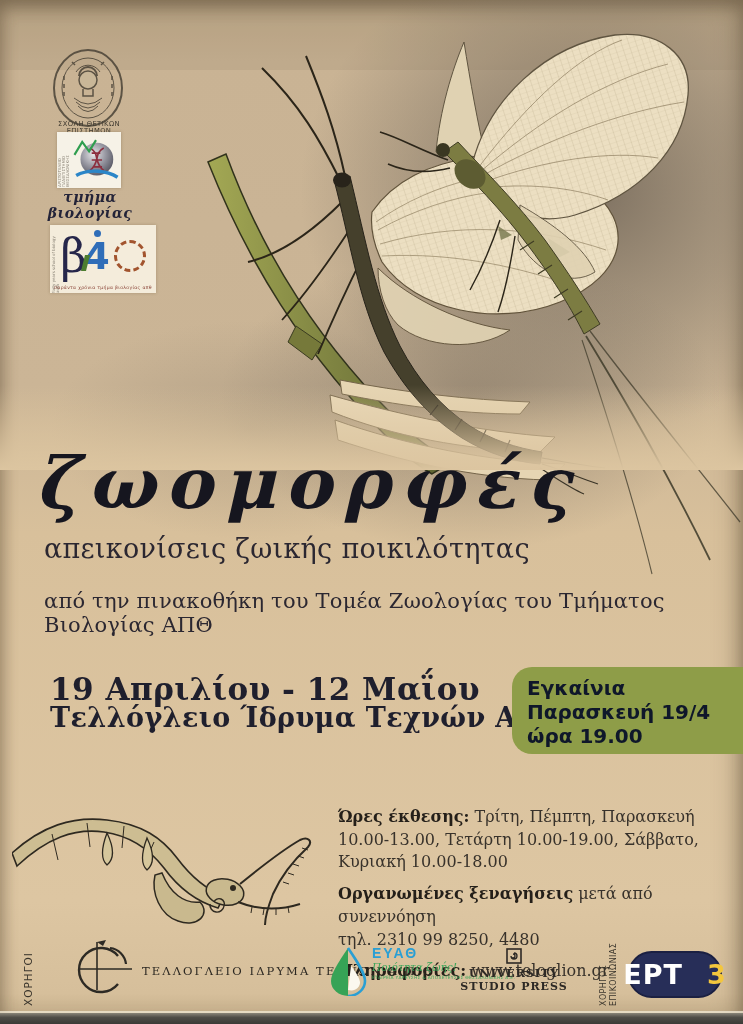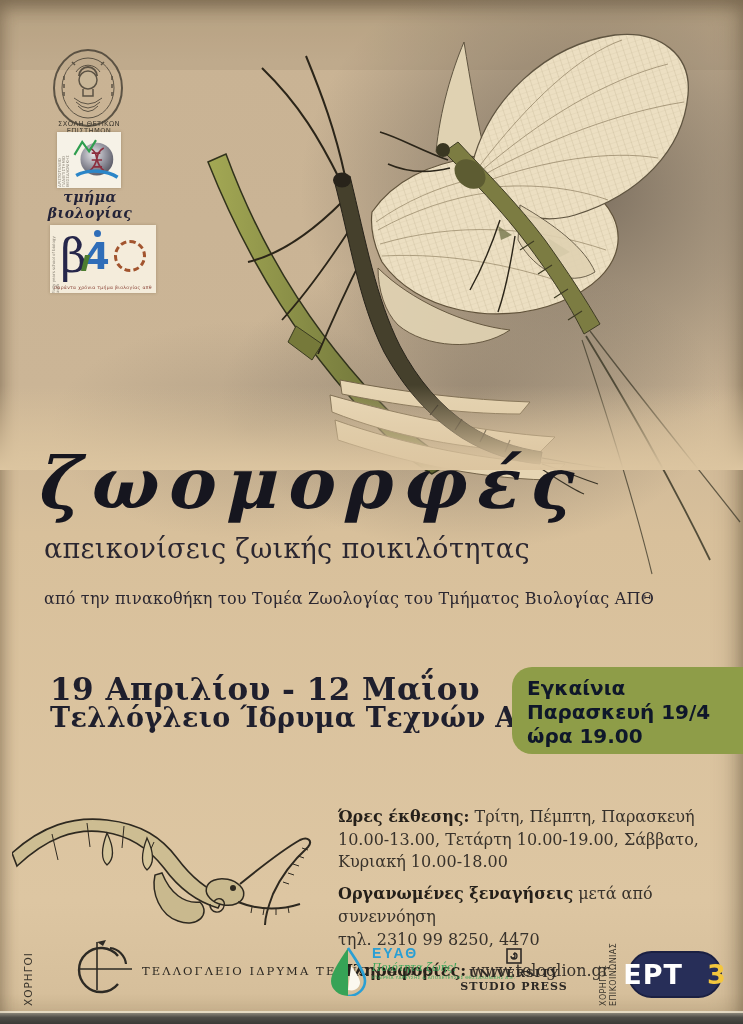--- a/index.html
+++ b/index.html
@@ -22,21 +22,21 @@
   .b40-row{display:flex;align-items:center;margin-top:-6px;}
   .b40-beta{font-size:46px;color:#26264a;line-height:1;}
   .b40-four{position:relative;font-family:"DejaVu Sans",sans-serif;font-weight:bold;font-size:37px;color:#2f6db8;line-height:1;margin-left:-3px;}
   .b40-dot{position:absolute;left:10px;top:-8px;width:7px;height:7px;border-radius:50%;background:#2f6db8;}
   .b40-green{position:absolute;left:-1px;bottom:4px;width:5px;height:16px;background:#4c7d2f;transform:skewX(-14deg);}
   .b40-o{width:26px;height:26px;border:3px dashed #a2542e;border-radius:50%;margin-left:4px;}
   .b40-cap{position:absolute;left:0;right:0;bottom:3px;font-family:"DejaVu Sans",sans-serif;font-size:4.6px;color:#8a4438;text-align:center;letter-spacing:.3px;}
   
   .title{left:40px;top:448px;font-size:71px;line-height:1;letter-spacing:10px;color:#16161f;font-weight:bold;font-style:italic;transform:skewX(-2deg);}
   .sub1{left:44px;top:533px;font-size:27px;color:#2b2731;letter-spacing:.3px;}
-  .sub2{left:44px;top:589px;font-size:16px;color:#2b2731;letter-spacing:.2px;}
+  .sub2{left:44px;top:589px;font-size:21px;color:#2b2731;letter-spacing:.2px;}
   
   .dates{left:50px;top:663px;font-size:31px;font-weight:bold;color:#1f1f2d;letter-spacing:.5px;margin-top:8px;}
   .venue{left:50px;top:702px;font-size:27px;font-weight:600;color:#1f1f2d;letter-spacing:.4px;}
   
   .open-box{left:512px;top:667px;width:231px;height:87px;border-radius:20px 0 0 20px;background:#8e9d48;color:#0f172a;font-family:"DejaVu Sans",sans-serif;font-weight:bold;font-size:20px;line-height:24px;padding:9px 0 0 15px;box-sizing:border-box;}
   
   .info{left:338px;top:806px;width:402px;font-size:16px;line-height:1.42;color:#38322b;}
   .info p{margin:0 0 9px 0;}
   .info .lbl{font-weight:bold;color:#241f19;margin-right:5px;}
   .info .blk{display:block;}
@@ -196,21 +196,21 @@
     <circle cx="221" cy="110" r="3" fill="#2e2920"></circle>
     <path d="M198,126 a7,7 0 1 0 14,2 a5,5 0 1 0 -10,-4" fill="none" stroke="#2e2920" stroke-width="1.4"></path>
     <path d="M228,106 C255,84 274,70 288,62 C296,58 301,63 296,69 C284,80 270,96 261,116 C256,129 253,139 253,147" stroke="#2e2920" stroke-width="2" fill="none"></path>
     <path d="M290,70 l6,2 M286,78 l6,2 M281,86 l6,2 M276,95 l6,2 M271,104 l6,2" stroke="#2e2920" stroke-width="1"></path>
     <path d="M226,124 C246,132 266,133 288,126" stroke="#2e2920" stroke-width="2" fill="none"></path>
     <path d="M240,129 l-1,6 M252,131 l-1,6 M264,131 l0,6 M276,129 l1,6" stroke="#2e2920" stroke-width="1"></path>
   </svg>
 
   <div class="abs info">
     <p><span class="lbl">Ώρες έκθεσης:</span><span>Τρίτη, Πέμπτη, Παρασκευή 10.00-13.00, Τετάρτη 10.00-19.00, Σάββατο, Κυριακή 10.00-18.00</span></p>
-    <p><span class="lbl">Οργανωμένες ξεναγήσεις</span><span>μετά από συνεννόηση</span><span class="blk">τηλ. 2310 99 8250, 4470</span></p>
+    <p><span class="lbl">Οργανωμένες ξεναγήσεις</span><span>μετά από συνεννόηση</span><span class="blk">τηλ. 2310 99 8250, 4480</span></p>
     <p><span class="lbl">Πληροφορίες:</span><span>www.teloglion.gr</span></p>
   </div>
 
   <div class="abs vlabel sp-label">ΧΟΡΗΓΟΙ</div>
 
   <svg class="abs tel-mark" viewBox="0 0 64 64">
     <path d="M48,18 A22,22 0 1 0 48,46" fill="none" stroke="#2d2a24" stroke-width="2.4"></path>
     <line x1="27" y1="4" x2="27" y2="52" stroke="#2d2a24" stroke-width="1.6"></line>
     <line x1="10" y1="31" x2="62" y2="31" stroke="#2d2a24" stroke-width="1.6"></line>
     <path d="M40,10 A18,18 0 0 1 56,26" fill="none" stroke="#2d2a24" stroke-width="2.2"></path>

